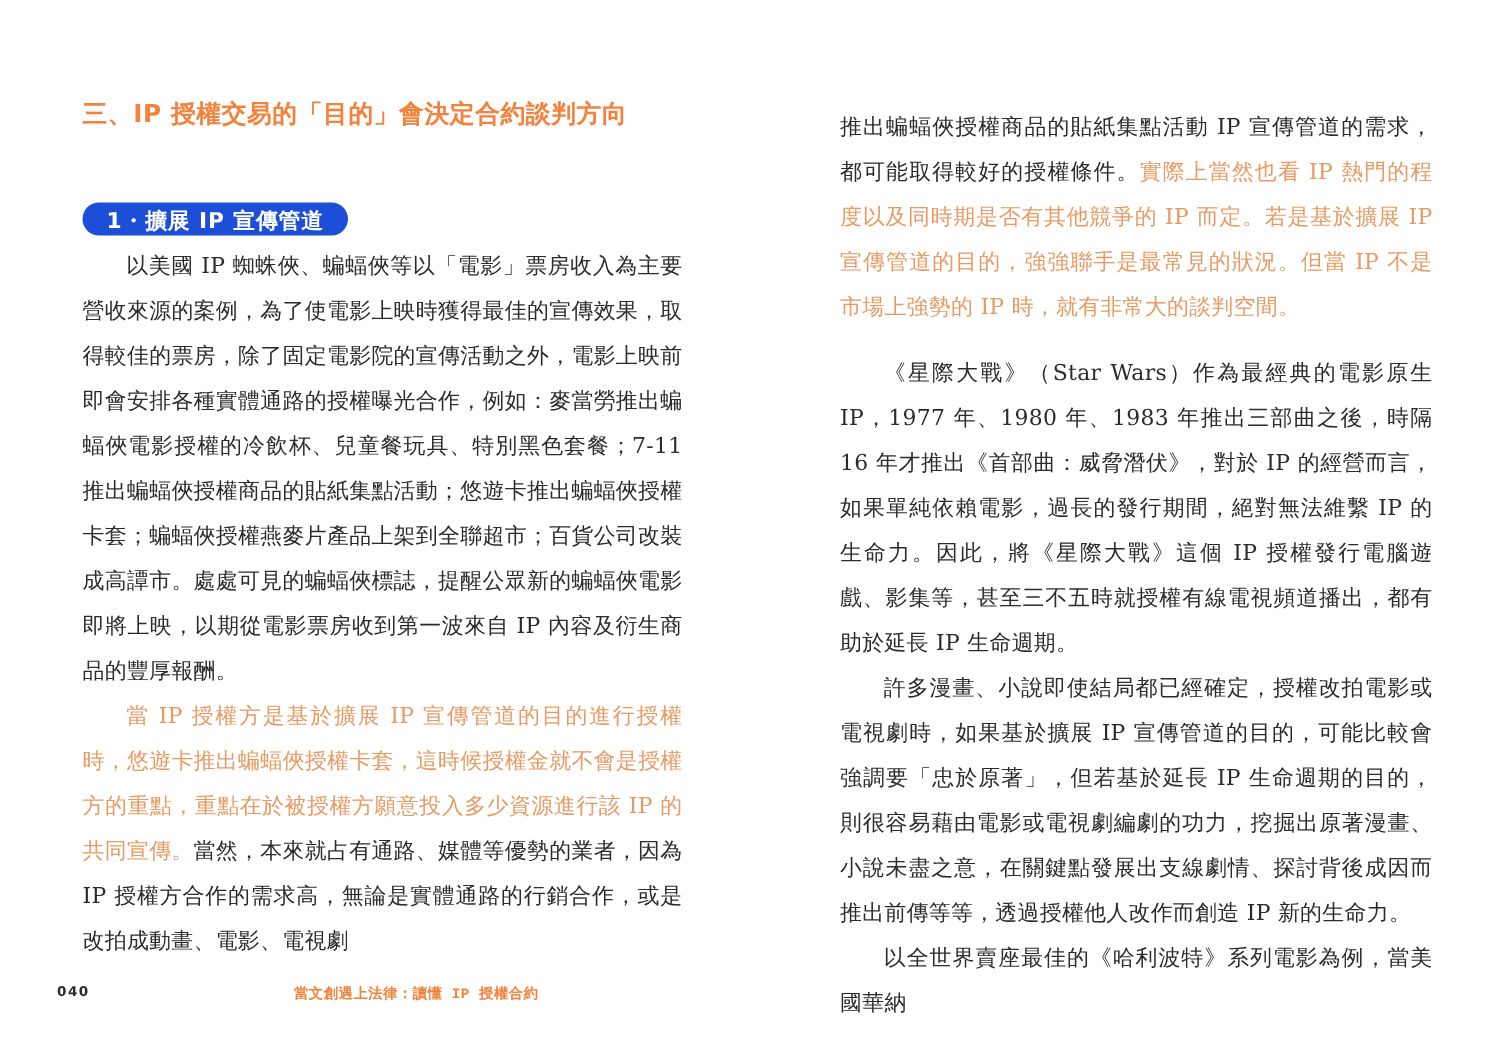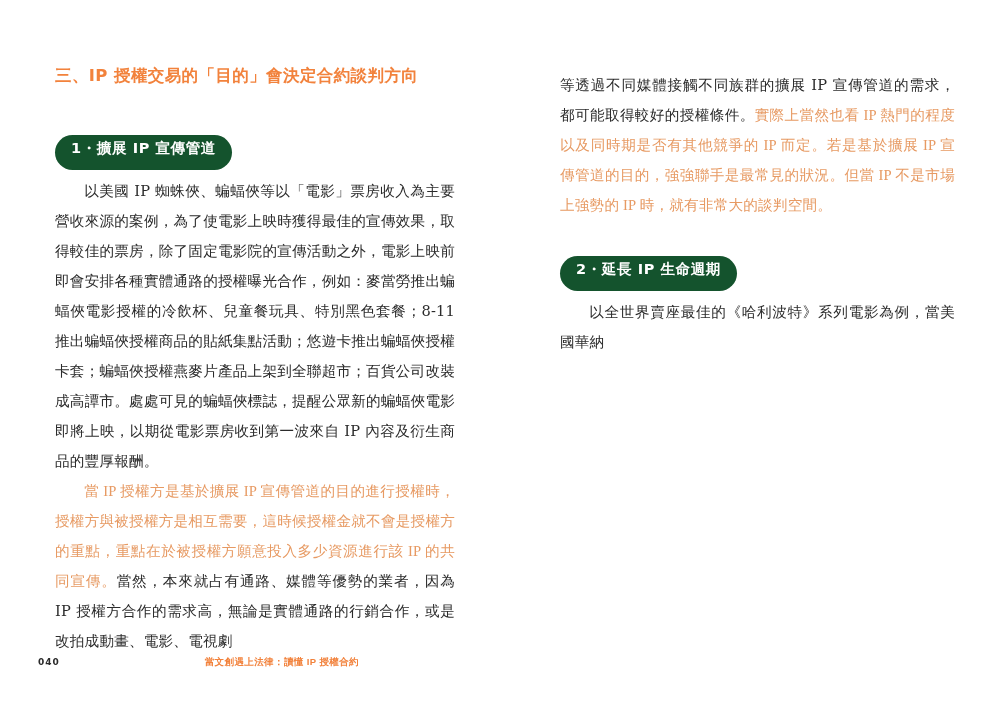--- a/index.html
+++ b/index.html
@@ -60,36 +60,35 @@
     text-align: justify;
     text-justify: inter-ideograph;
     text-indent: 2em;
     letter-spacing: 0.2px;
     color: #2b2b2b;
   }
   p.body.no-indent { text-indent: 0; }
 
   .em-orange {
     color: #E79A63;
-    font-family: Liberation Serif, serif;
   }
 
   
   .pill-wrap {
     margin: 22px 0 6px 0;
   }
   .pill {
     display: inline-block;
-    background: #14532d;
+    background: #1d4ed8;
     color: #ffffff;
     font-family: "DejaVu Sans", "Liberation Sans", sans-serif;
     font-weight: bold;
     font-size: 14.5px;
     line-height: 1;
-    padding: 6px 16px 14px 16px;
+    padding: 6px 16px 1px 16px;
     border-radius: 999px;
     letter-spacing: 0.6px;
     white-space: nowrap;
   }
 
   .gap-before-pill { height: 14px; }
 
   
   .footer {
     position: absolute;
@@ -108,21 +107,21 @@
   .folio {
     font-family: "DejaVu Sans", "Liberation Sans", sans-serif;
     font-weight: bold;
     font-size: 9px;
     color: #2b2b2b;
     letter-spacing: 1px;
   }
 
   .running-head {
     color: #F2823C;
-    font-family: Liberation Sans, sans-serif;
+    font-family: Liberation Mono, monospace;
     font-weight: bold;
     font-size: 9.5px;
     letter-spacing: 0.4px;
     white-space: nowrap;
   }
 
   .footer-left-page .folio { margin-right: auto; }
   .footer-left-page .running-head { margin-right: 96px; }
 
   .footer-right-page .running-head { margin-left: 64px; }
@@ -138,44 +137,43 @@
 
       <h2 class="section-heading">三、IP 授權交易的「目的」會決定合約談判方向</h2>
 
 
       <div class="gap-before-pill"></div>
 
       <div class="pill-wrap">
         <span class="pill">1・擴展 IP 宣傳管道</span>
       </div>
 
-      <p class="body">以美國 IP 蜘蛛俠、蝙蝠俠等以「電影」票房收入為主要營收來源的案例，為了使電影上映時獲得最佳的宣傳效果，取得較佳的票房，除了固定電影院的宣傳活動之外，電影上映前即會安排各種實體通路的授權曝光合作，例如：麥當勞推出蝙蝠俠電影授權的冷飲杯、兒童餐玩具、特別黑色套餐；8-11 推出蝙蝠俠授權商品的貼紙集點活動；悠遊卡推出蝙蝠俠授權卡套；蝙蝠俠授權燕麥片產品上架到全聯超市；百貨公司改裝成高譚市。處處可見的蝙蝠俠標誌，提醒公眾新的蝙蝠俠電影即將上映，以期從電影票房收到第一波來自 IP 內容及衍生商品的豐厚報酬。</p>
+      <p class="body">以美國 IP 蜘蛛俠、蝙蝠俠等以「電影」票房收入為主要營收來源的案例，為了使電影上映時獲得最佳的宣傳效果，取得較佳的票房，除了固定電影院的宣傳活動之外，電影上映前即會安排各種實體通路的授權曝光合作，例如：麥當勞推出蝙蝠俠電影授權的冷飲杯、兒童餐玩具、特別黑色套餐；7-11 推出蝙蝠俠授權商品的貼紙集點活動；悠遊卡推出蝙蝠俠授權卡套；蝙蝠俠授權燕麥片產品上架到全聯超市；百貨公司改裝成高譚市。處處可見的蝙蝠俠標誌，提醒公眾新的蝙蝠俠電影即將上映，以期從電影票房收到第一波來自 IP 內容及衍生商品的豐厚報酬。</p>
 
-      <p class="body"><span class="em-orange">當 IP 授權方是基於擴展 IP 宣傳管道的目的進行授權時，授權方與被授權方是相互需要，這時候授權金就不會是授權方的重點，重點在於被授權方願意投入多少資源進行該 IP 的共同宣傳。</span><span>當然，本來就占有通路、媒體等優勢的業者，因為 IP 授權方合作的需求高，無論是實體通路的行銷合作，或是改拍成動畫、電影、電視劇</span></p>
+      <p class="body"><span class="em-orange">當 IP 授權方是基於擴展 IP 宣傳管道的目的進行授權時，悠遊卡推出蝙蝠俠授權卡套，這時候授權金就不會是授權方的重點，重點在於被授權方願意投入多少資源進行該 IP 的共同宣傳。</span><span>當然，本來就占有通路、媒體等優勢的業者，因為 IP 授權方合作的需求高，無論是實體通路的行銷合作，或是改拍成動畫、電影、電視劇</span></p>
 
     </div>
 
     <div class="footer footer-left-page">
       <span class="folio">040</span>
       <span class="running-head">當文創遇上法律：讀懂 IP 授權合約</span>
     </div>
   </div>
 
   <div class="page page-right">
     <div class="content content-right">
 
-      <p class="body no-indent"><span>等透過不同媒體接觸不同族群的擴展 IP 宣傳管道的需求，都可能取得較好的授權條件。</span><span class="em-orange">實際上當然也看 IP 熱門的程度以及同時期是否有其他競爭的 IP 而定。若是基於擴展 IP 宣傳管道的目的，強強聯手是最常見的狀況。但當 IP 不是市場上強勢的 IP 時，就有非常大的談判空間。</span></p>
+      <p class="body no-indent"><span>推出蝙蝠俠授權商品的貼紙集點活動 IP 宣傳管道的需求，都可能取得較好的授權條件。</span><span class="em-orange">實際上當然也看 IP 熱門的程度以及同時期是否有其他競爭的 IP 而定。若是基於擴展 IP 宣傳管道的目的，強強聯手是最常見的狀況。但當 IP 不是市場上強勢的 IP 時，就有非常大的談判空間。</span></p>
 
       <div class="gap-before-pill"></div>
 
-      <div class="pill-wrap">
-        <span class="pill">2・延長 IP 生命週期</span>
-      </div>
 
+      <p class="body">《星際大戰》（Star Wars）作為最經典的電影原生 IP，1977 年、1980 年、1983 年推出三部曲之後，時隔 16 年才推出《首部曲：威脅潛伏》，對於 IP 的經營而言，如果單純依賴電影，過長的發行期間，絕對無法維繫 IP 的生命力。因此，將《星際大戰》這個 IP 授權發行電腦遊戲、影集等，甚至三不五時就授權有線電視頻道播出，都有助於延長 IP 生命週期。</p>
 
+      <p class="body">許多漫畫、小說即使結局都已經確定，授權改拍電影或電視劇時，如果基於擴展 IP 宣傳管道的目的，可能比較會強調要「忠於原著」，但若基於延長 IP 生命週期的目的，則很容易藉由電影或電視劇編劇的功力，挖掘出原著漫畫、小說未盡之意，在關鍵點發展出支線劇情、探討背後成因而推出前傳等等，透過授權他人改作而創造 IP 新的生命力。</p>
 
       <p class="body">以全世界賣座最佳的《哈利波特》系列電影為例，當美國華納</p>
 
     </div>
 
   </div>
 
 </div>
 
 </body></html>

